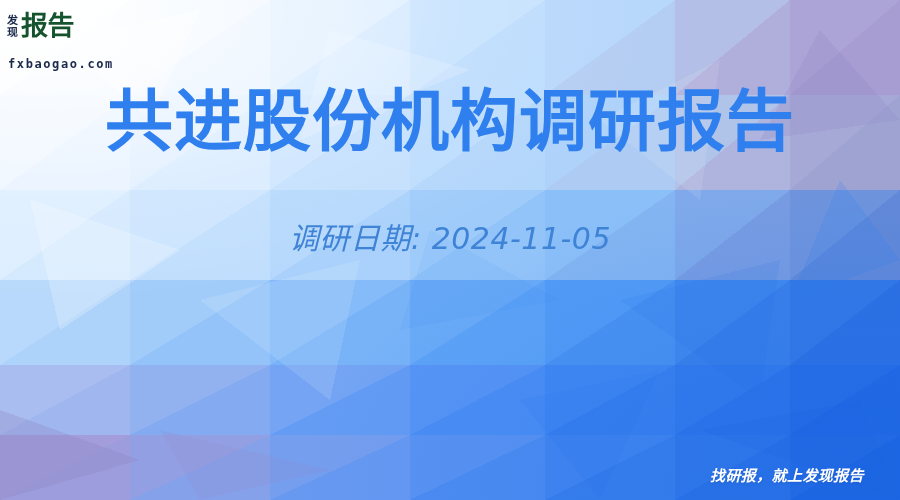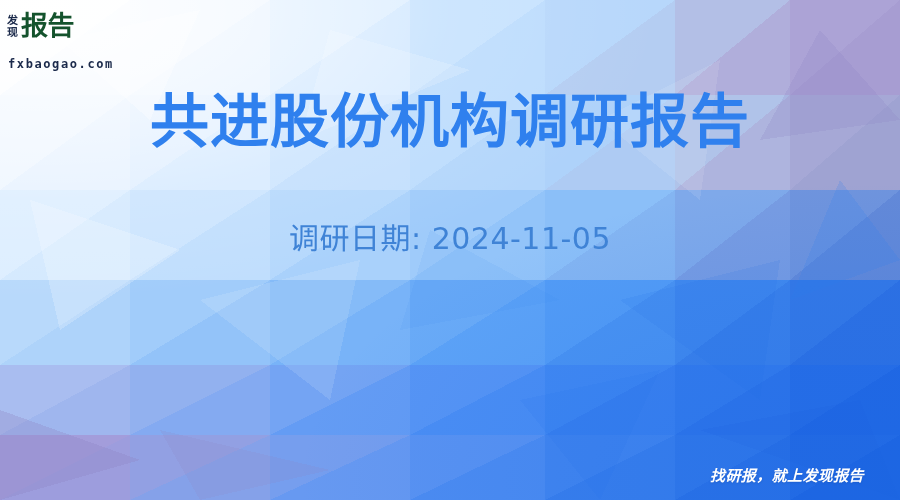--- a/index.html
+++ b/index.html
@@ -86,37 +86,38 @@
   
   #headline-block {
     position: absolute;
     left: 0;
     right: 0;
     top: 86px;
     text-align: center;
   }
   #page-title {
     font-family: "DejaVu Sans", "Liberation Sans", sans-serif;
-    font-size: 59px;
+    font-size: 68px;
     line-height: 72px;
     font-weight: 900;
     color: #2f80ee;
     letter-spacing: 1px;
     margin: 0;
     white-space: nowrap;
   }
   #survey-date {
     margin-top: 62px;
     font-family: "DejaVu Sans", "Liberation Sans", sans-serif;
     font-size: 30px;
     line-height: 38px;
     font-weight: 400;
     color: #3f83d6;
     letter-spacing: 0.5px;
     white-space: nowrap;
+    font-style: italic;
   }
 
   
   #tagline {
     position: absolute;
     right: 36px;
     bottom: 14px;
     font-family: "DejaVu Sans", "Liberation Sans", sans-serif;
     font-size: 15px;
     line-height: 20px;

